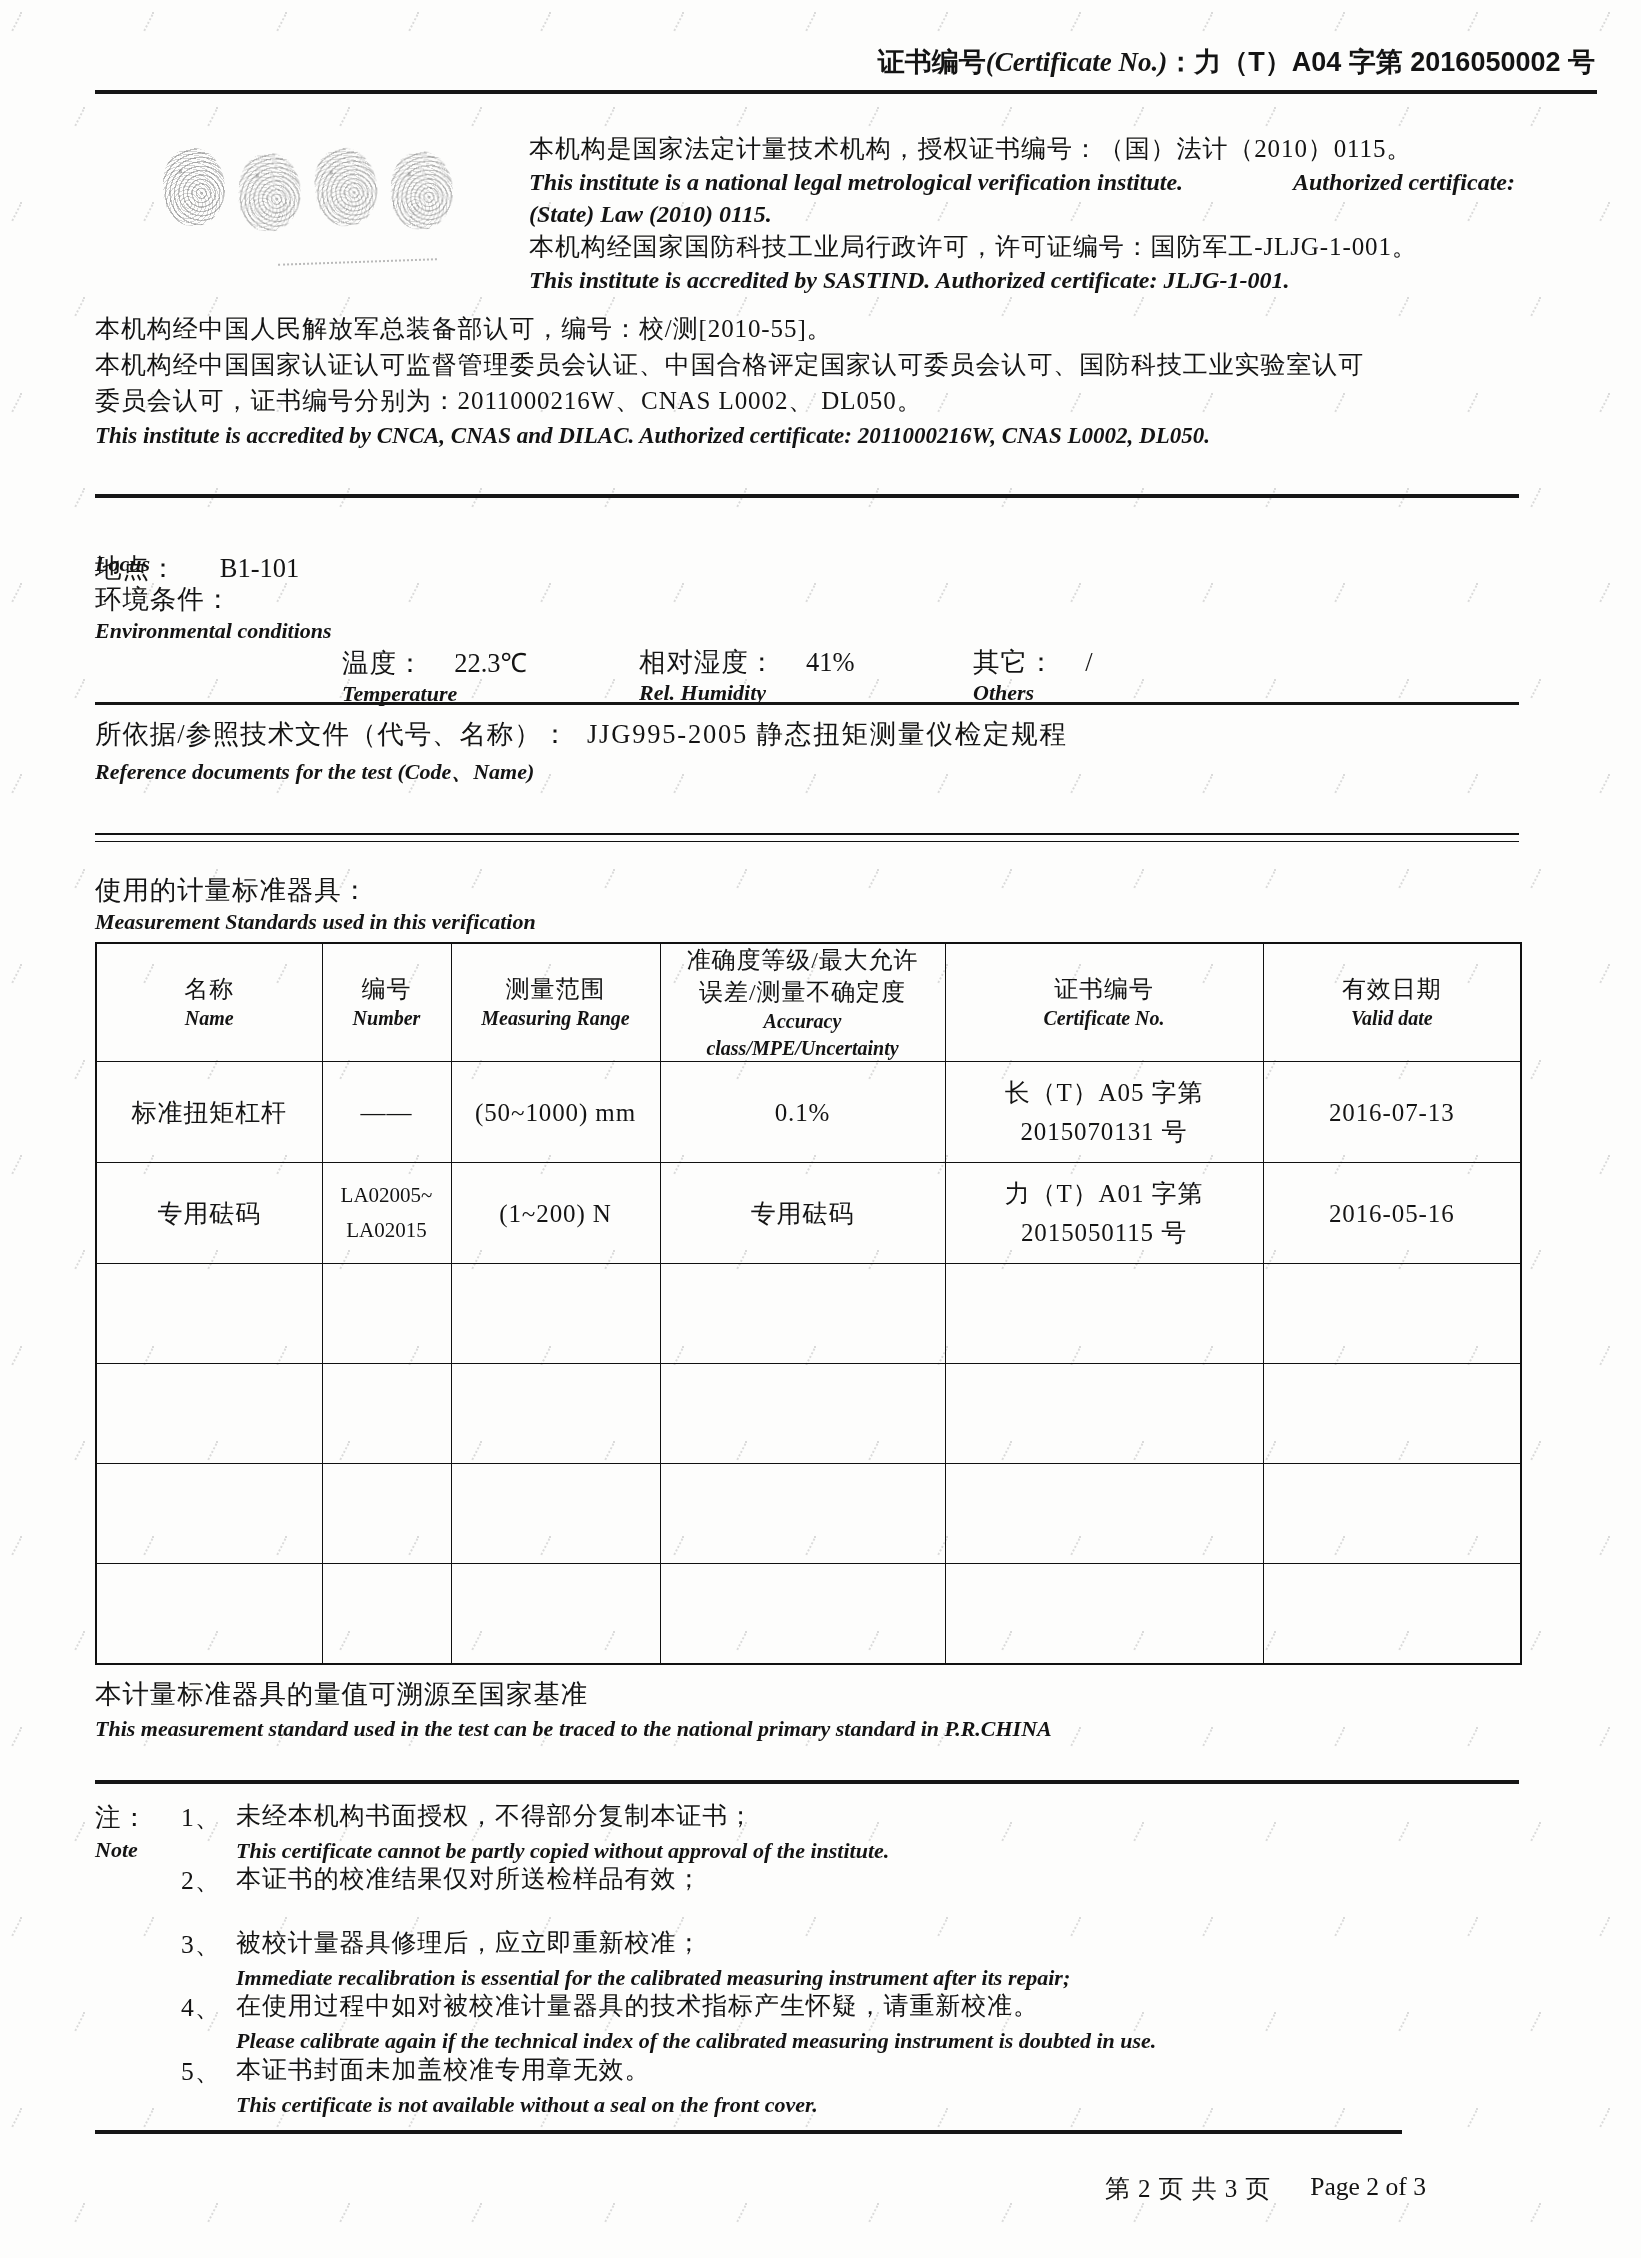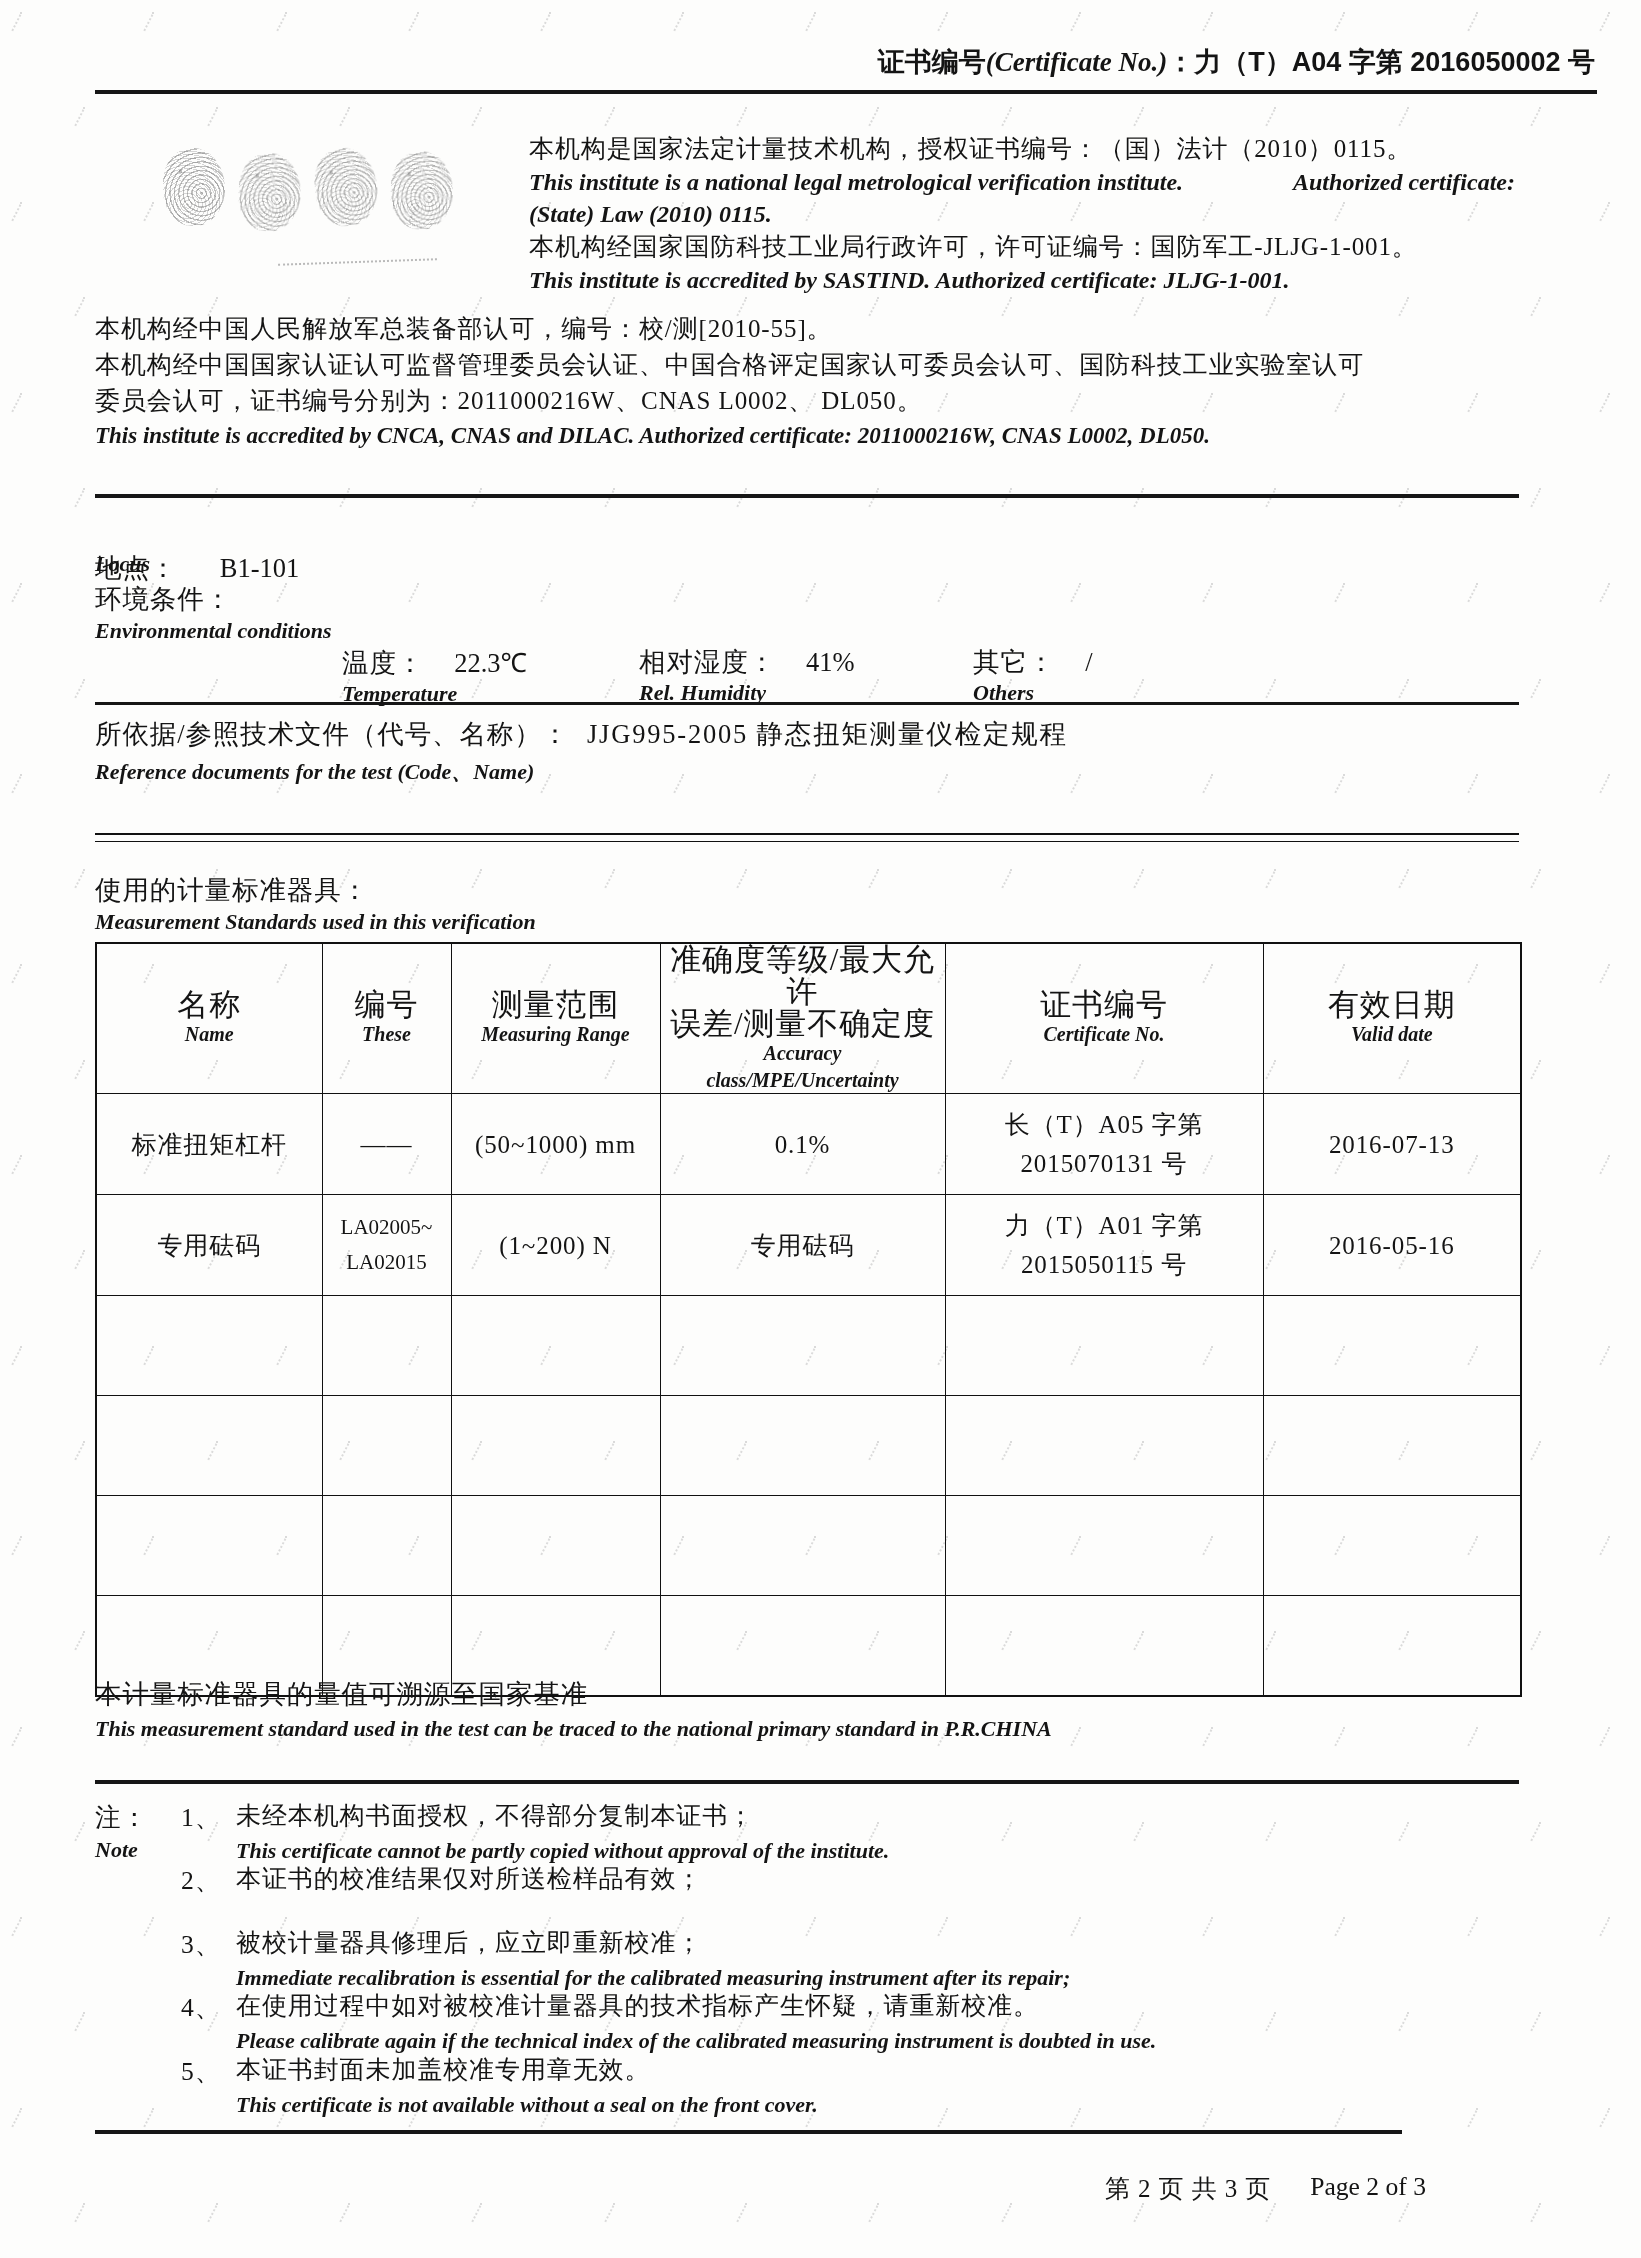--- a/index.html
+++ b/index.html
@@ -51,21 +51,21 @@
   .env-group{position:absolute;}
   .env-group .val{margin-left:30px; letter-spacing:0;}
   
   table.std{position:absolute; left:95px; top:942px; width:1424px;
     border-collapse:collapse; table-layout:fixed; border:2.6px solid #111;}
   table.std td, table.std th{border:1.8px solid #111; text-align:center; vertical-align:middle;
     padding:0 5.3px; font-weight:normal;}
   table.std tr.hd{height:106px;}
   table.std tr.r1{height:101px;} table.std tr.r2{height:101px;}
   table.std tr.re{height:100px;}
-  .th-zh{font-size:31px; letter-spacing:0.9px; white-space:pre-line; line-height:32px;}
+  .th-zh{font-size:24px; letter-spacing:0.9px; white-space:pre-line; line-height:32px;}
   .th-en{font-size:20px; line-height:26.5px;}
   .cell{font-size:25px; letter-spacing:0.9px; white-space:pre-line; line-height:39px;}
   .cell-sm{font-size:21px; letter-spacing:0; white-space:pre-line; line-height:35px;}
   
   .note-item{position:absolute; left:236px; width:1182px;}
   .note-item .num{position:absolute; left:-55px; top:0; font-size:25.6px;}
   .note-item .cn{font-size:25px; line-height:32px;}
   .note-item .en{font-size:22px; line-height:30px; margin-top:3.5px;}
   
   .footer{position:absolute; top:2172px; left:1105px; display:flex; gap:39px;}
@@ -458,21 +458,21 @@
         <col style="width:258px">
     </colgroup>
     <tbody>
         <tr class="hd">
       <th>
             <div class="th-zh">名称</div>
             <div class="th-en en-i">Name</div>
           </th>
       <th>
             <div class="th-zh">编号</div>
-            <div class="th-en en-i">These</div>
+            <div class="th-en en-i">Number</div>
           </th>
       <th>
             <div class="th-zh">测量范围</div>
             <div class="th-en en-i">Measuring Range</div>
           </th>
       <th>
             <div class="th-zh">准确度等级/最大允许
 误差/测量不确定度</div>
             <div class="th-en en-i">Accuracy class/MPE/Uncertainty</div>
           </th>

